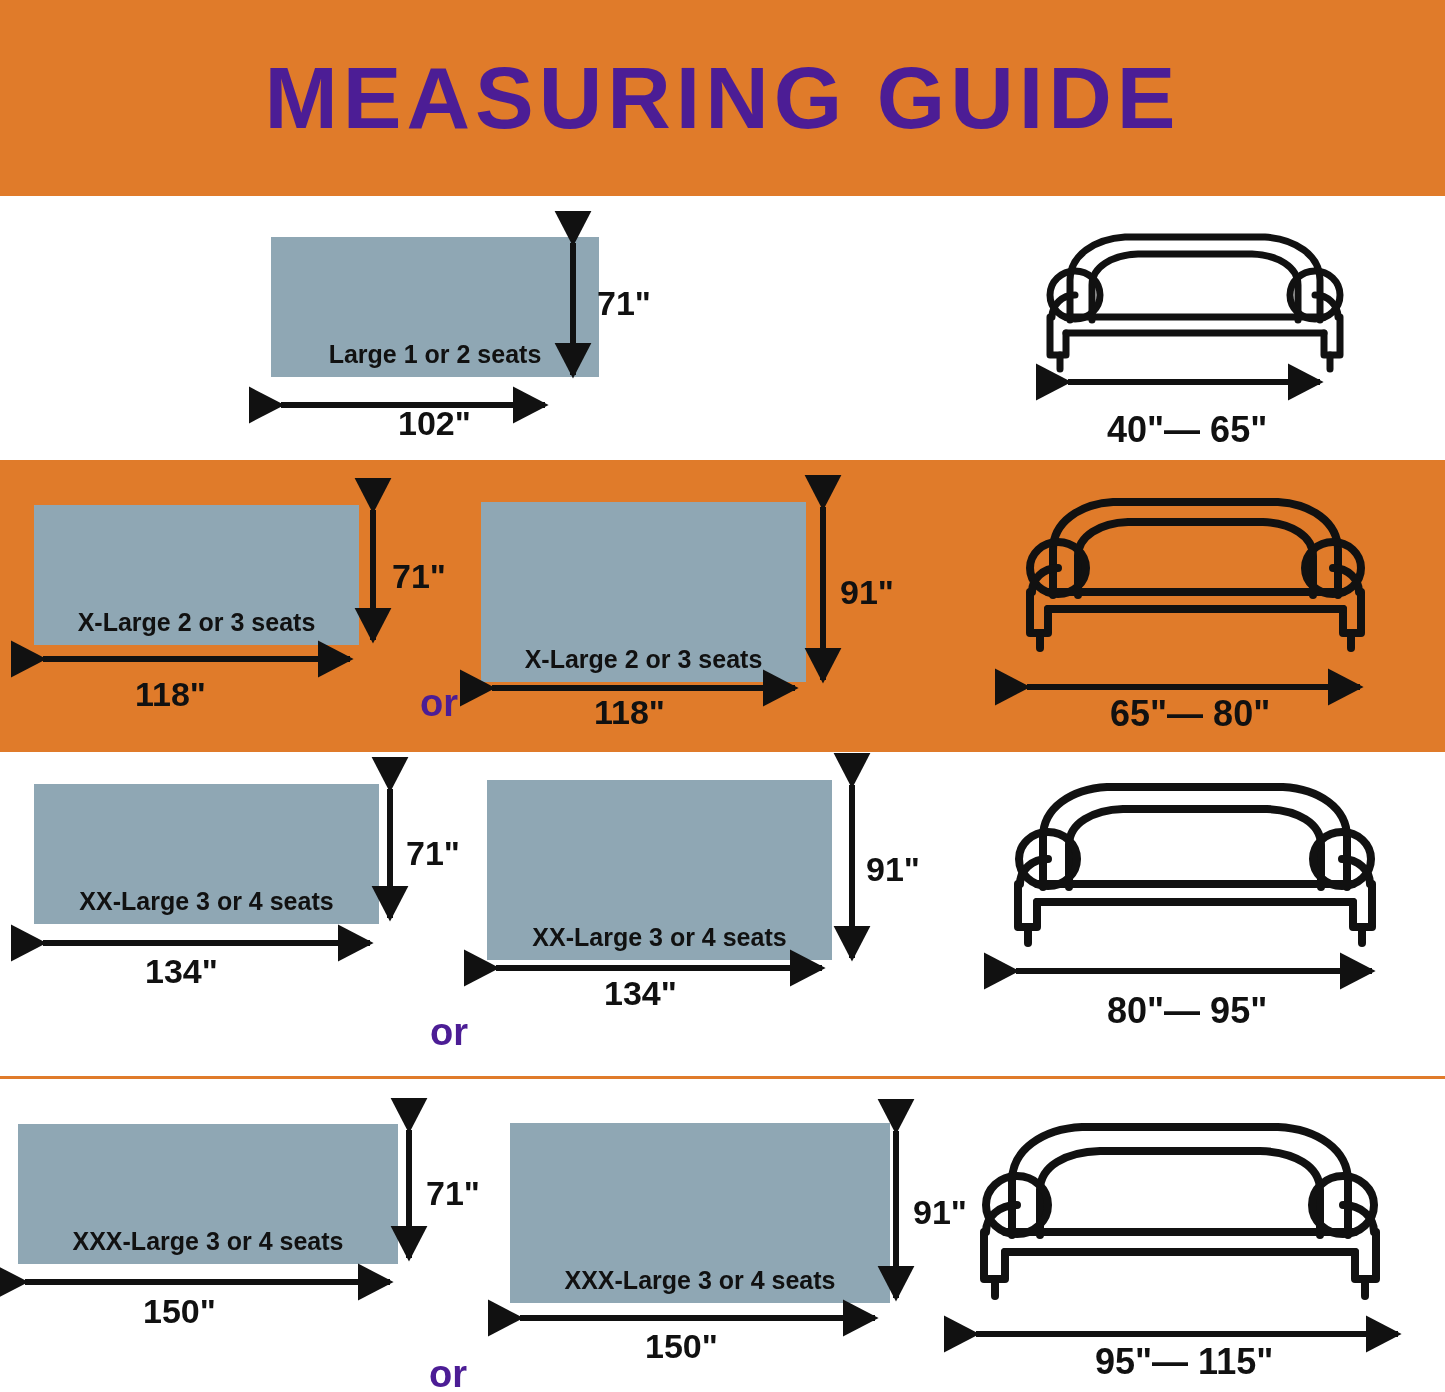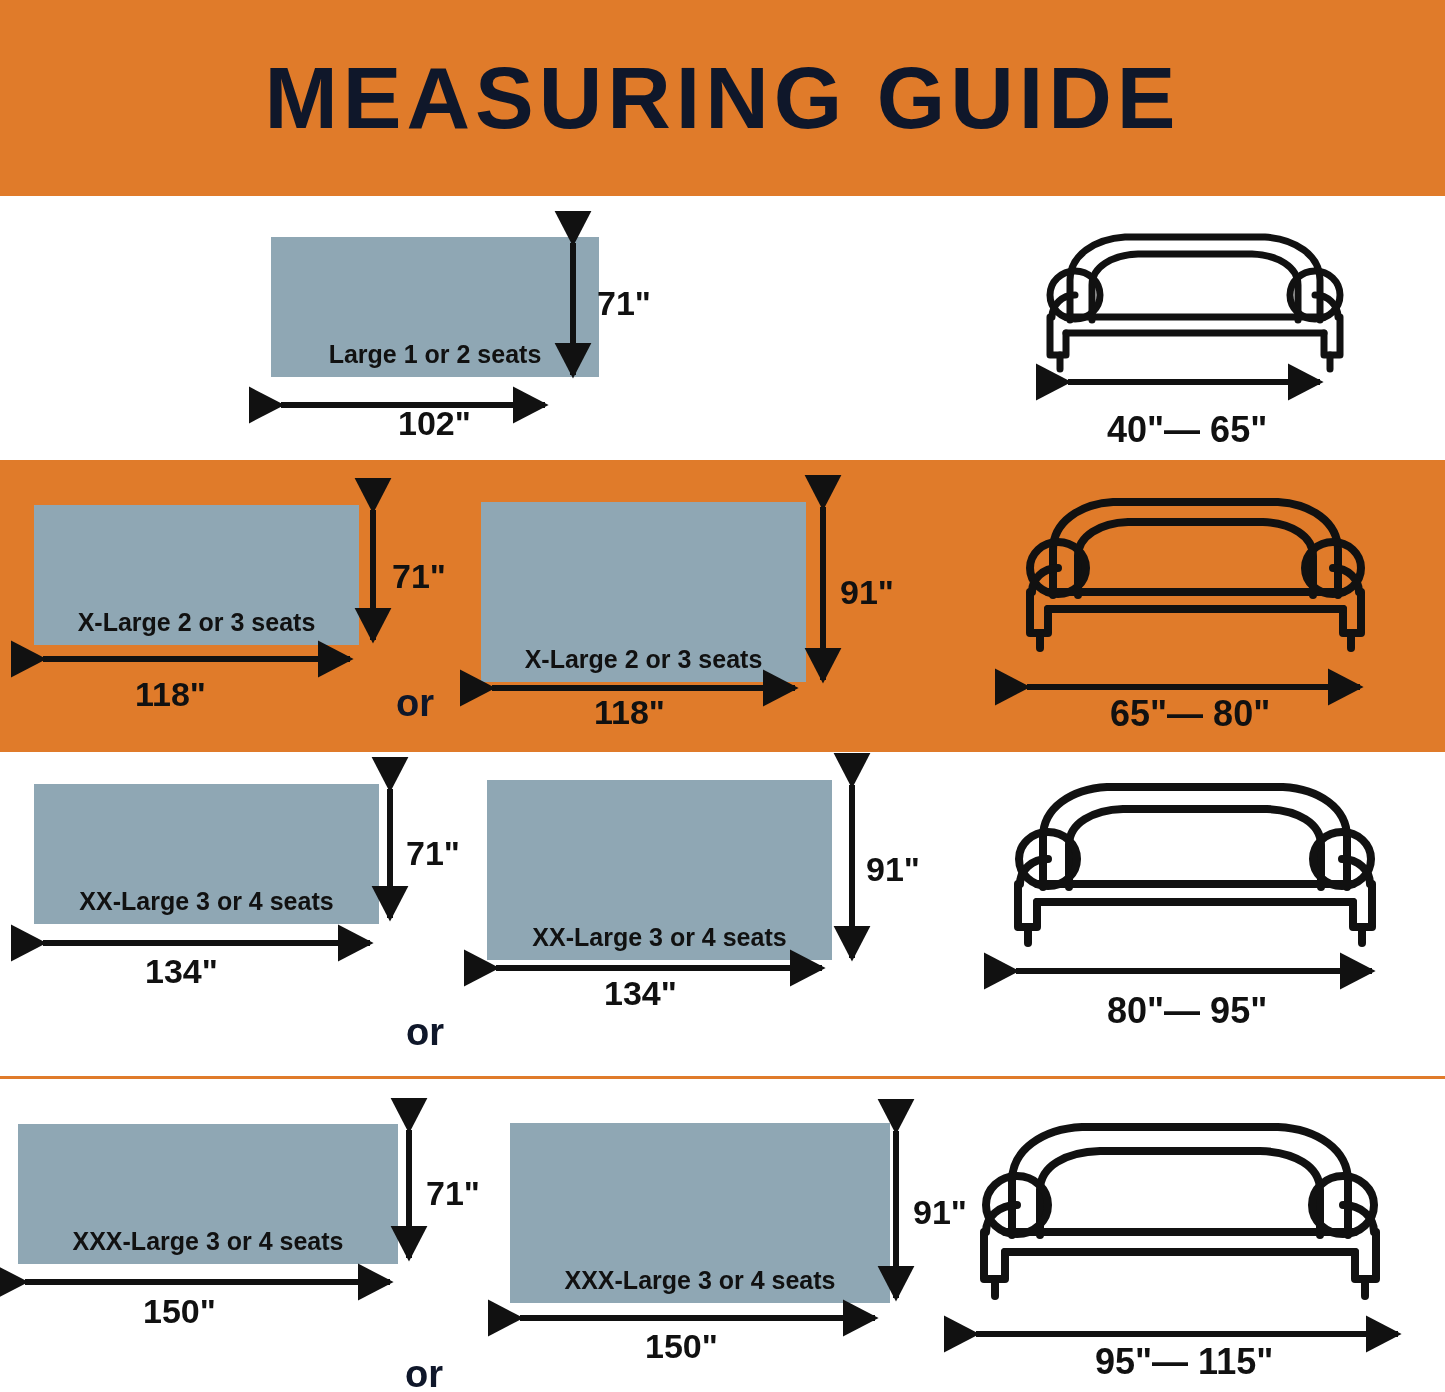--- a/index.html
+++ b/index.html
@@ -27,21 +27,21 @@
     left: 0;
     top: 0;
     width: 1445px;
     height: 196px;
     background: #e07b2a;
     display: flex;
     align-items: center;
     justify-content: center;
   }
   .header-title {
-    color: #0f172a;
+    color: #4c1d95;
     font-size: 88px;
     font-weight: bold;
     letter-spacing: 5px;
     line-height: 1;
     white-space: nowrap;
   }
 
   
   .row {
     position: absolute;
@@ -90,21 +90,22 @@
     position: absolute;
     font-size: 36px;
     font-weight: bold;
     color: #111111;
     white-space: nowrap;
   }
   .or-text {
     position: absolute;
     font-size: 38px;
     font-weight: bold;
-    color: #0f172a;
+    color: #4c1d95;
+    margin-left: 24px;
   }
 
   
   .arrows {
     position: absolute;
     left: 0;
     top: 0;
     width: 1445px;
     height: 1392px;
     pointer-events: none;

